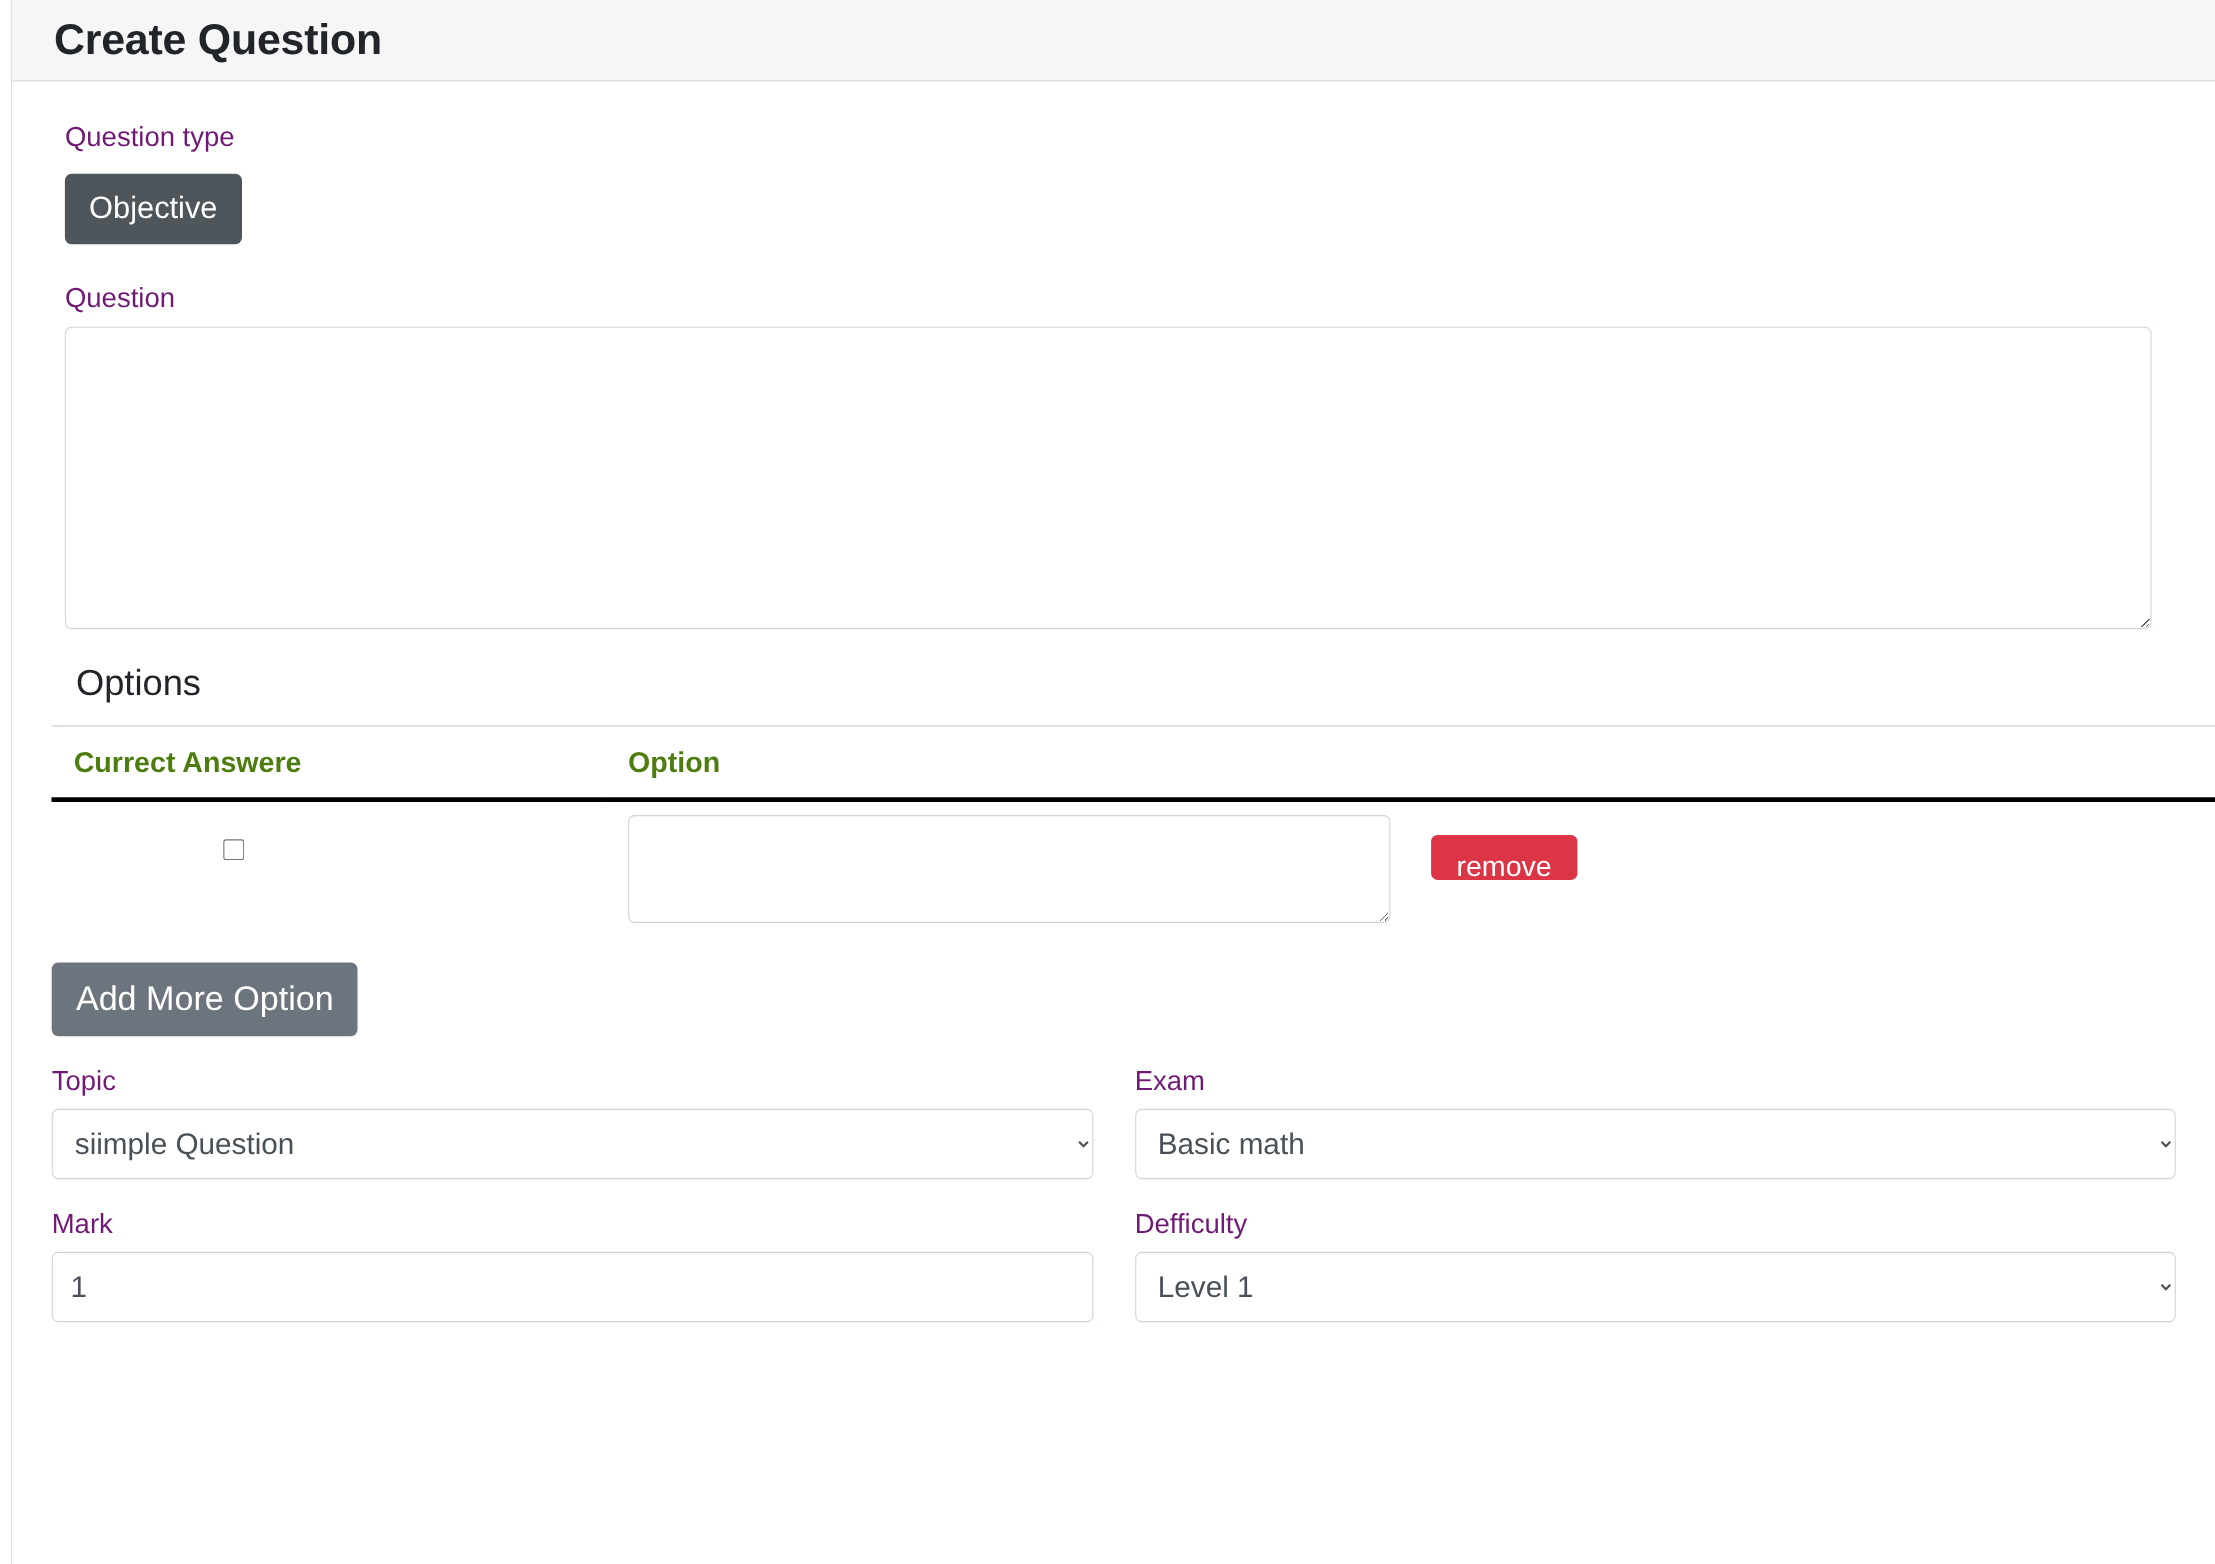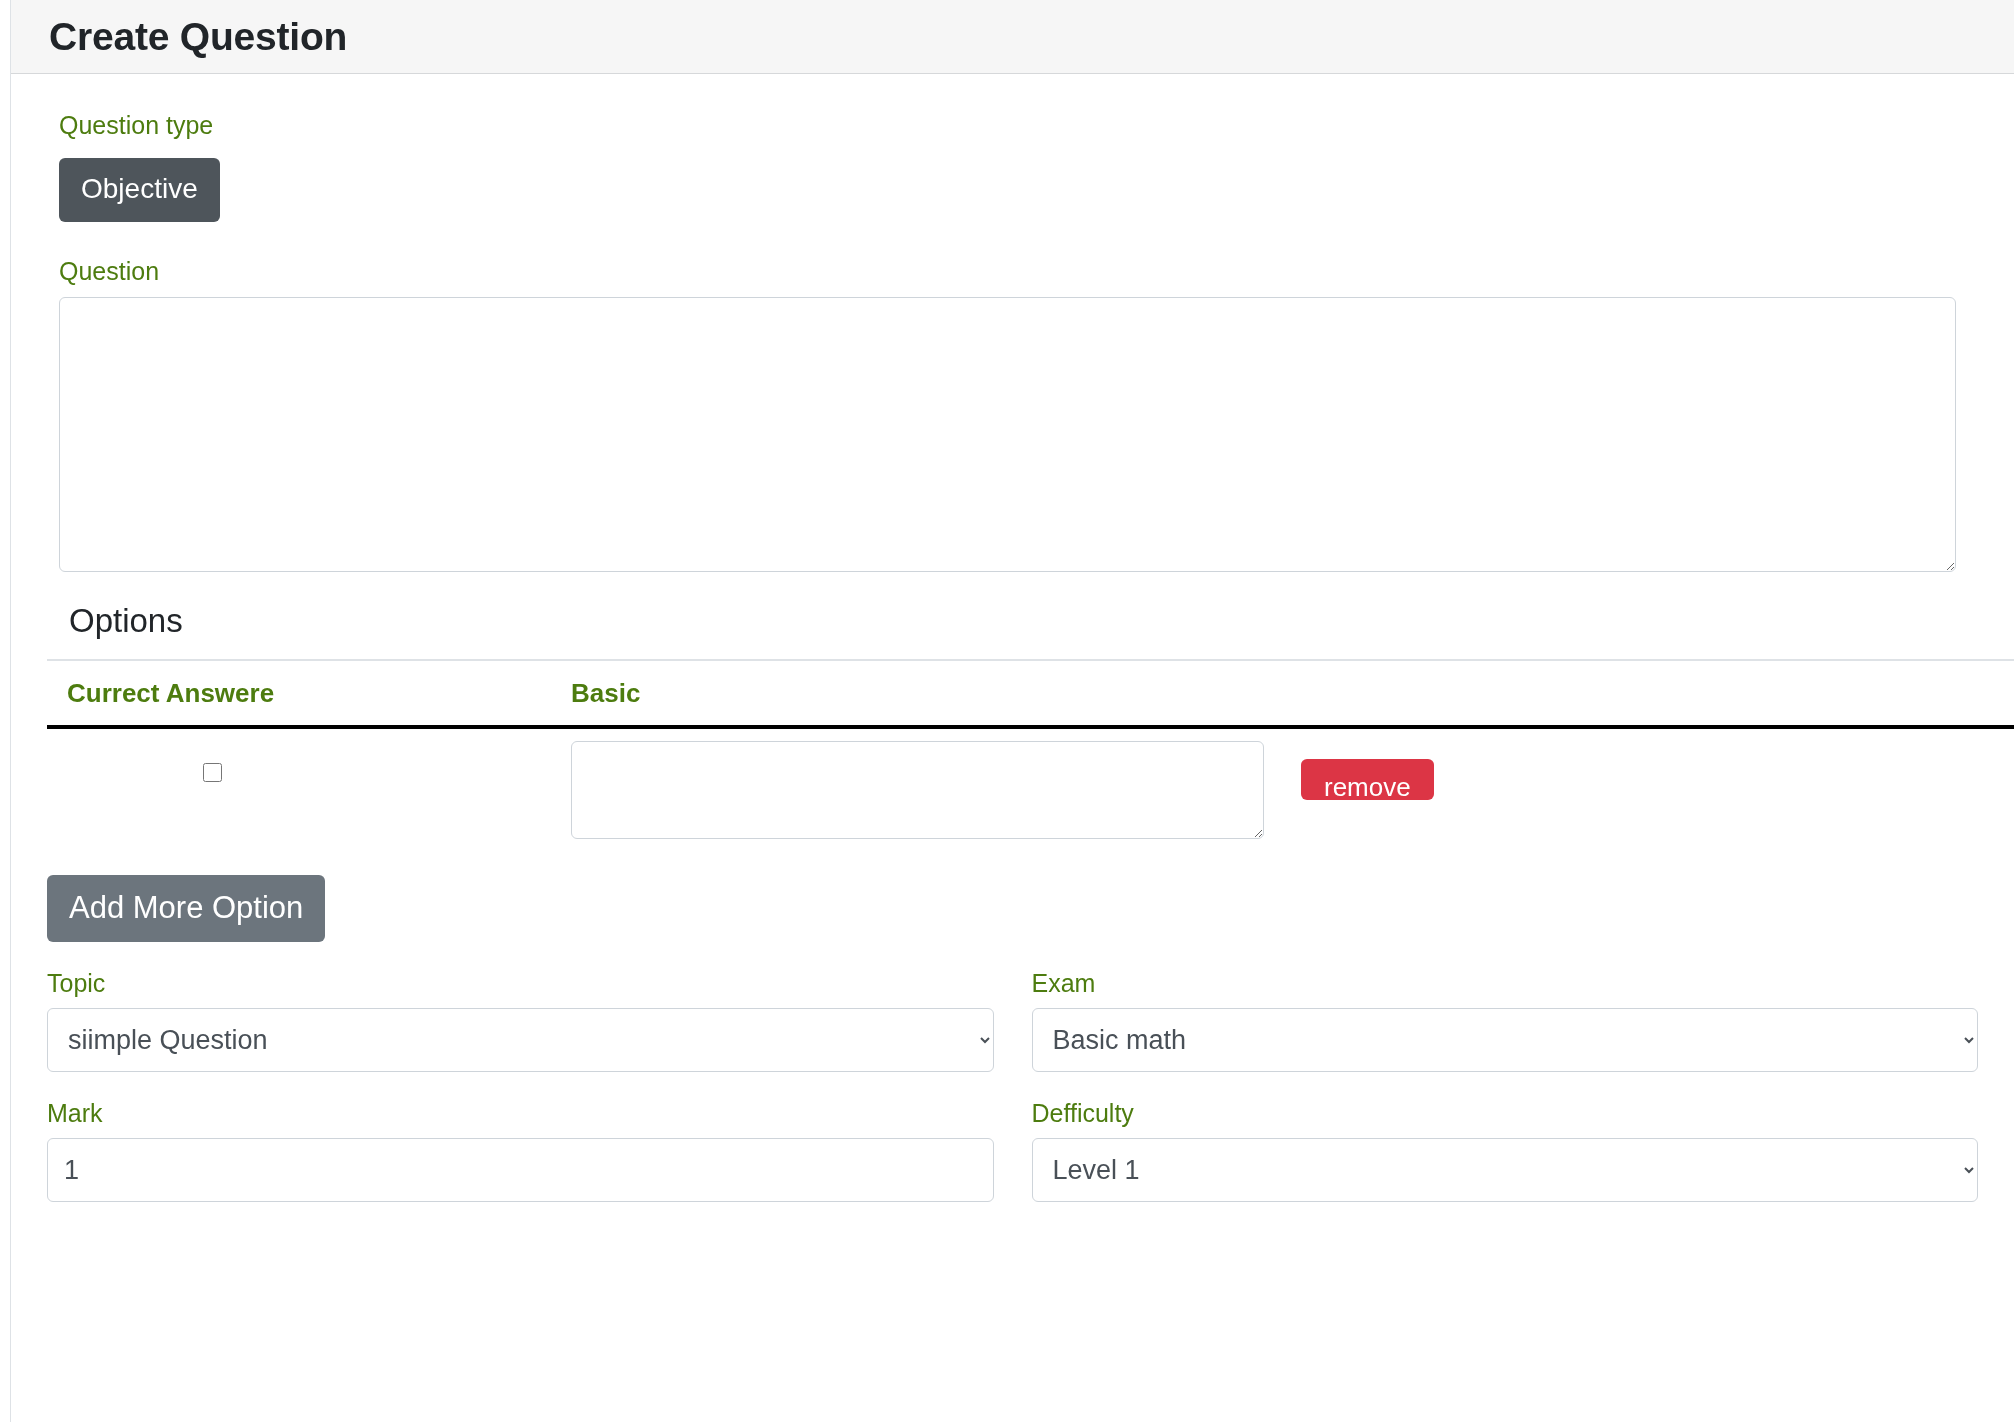--- a/index.html
+++ b/index.html
@@ -53,21 +53,21 @@
     line-height: 1;
   }
 
   .card-body {
     padding: 36px 0 0 0;
   }
 
   
   .field-label {
     font-size: 25px;
-    color: #4d7c0f;
+    color: #701a75;
     line-height: 1.2;
     font-weight: normal;
   }
 
   .inner {
     padding-left: 48px;
     padding-right: 58px;
   }
 
   .btn {
@@ -257,21 +257,21 @@
         <span class="field-label">Question</span>
         <textarea id="question-textarea" class="form-control" placeholder="" style=""></textarea>
       </div>
 
       <div class="options-label">Options</div>
 
       <table class="options-table">
         <thead>
           <tr>
             <th class="col-correct">Currect Answere</th>
-            <th class="col-option">Basic</th>
+            <th class="col-option">Option</th>
             <th class="col-action"></th>
           </tr>
         </thead>
         <tbody>
           <tr>
             <td class="cell-correct">
               <input type="checkbox" class="option-check" style="">
             </td>
             <td class="cell-option">
               <textarea id="option-textarea-0" class="form-control" placeholder="" style=""></textarea>

